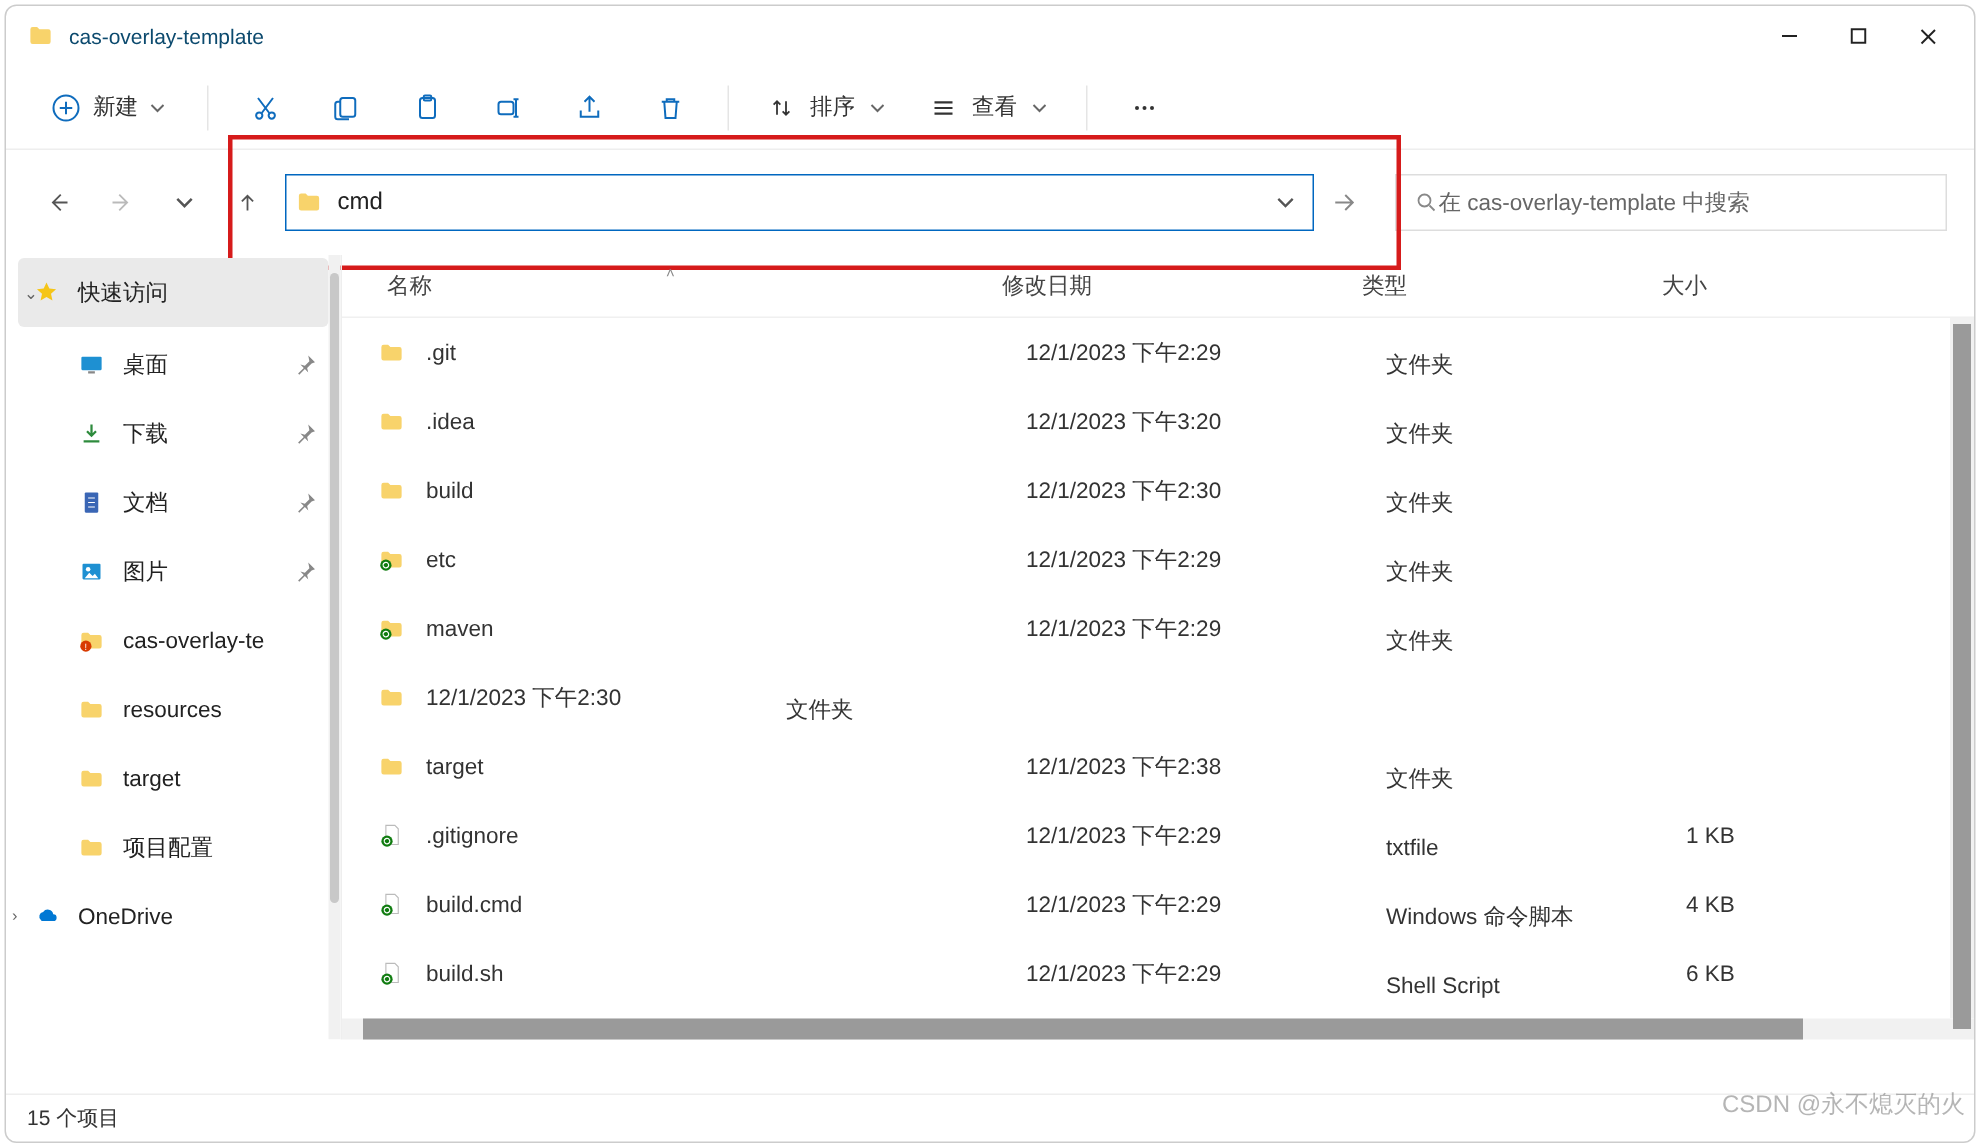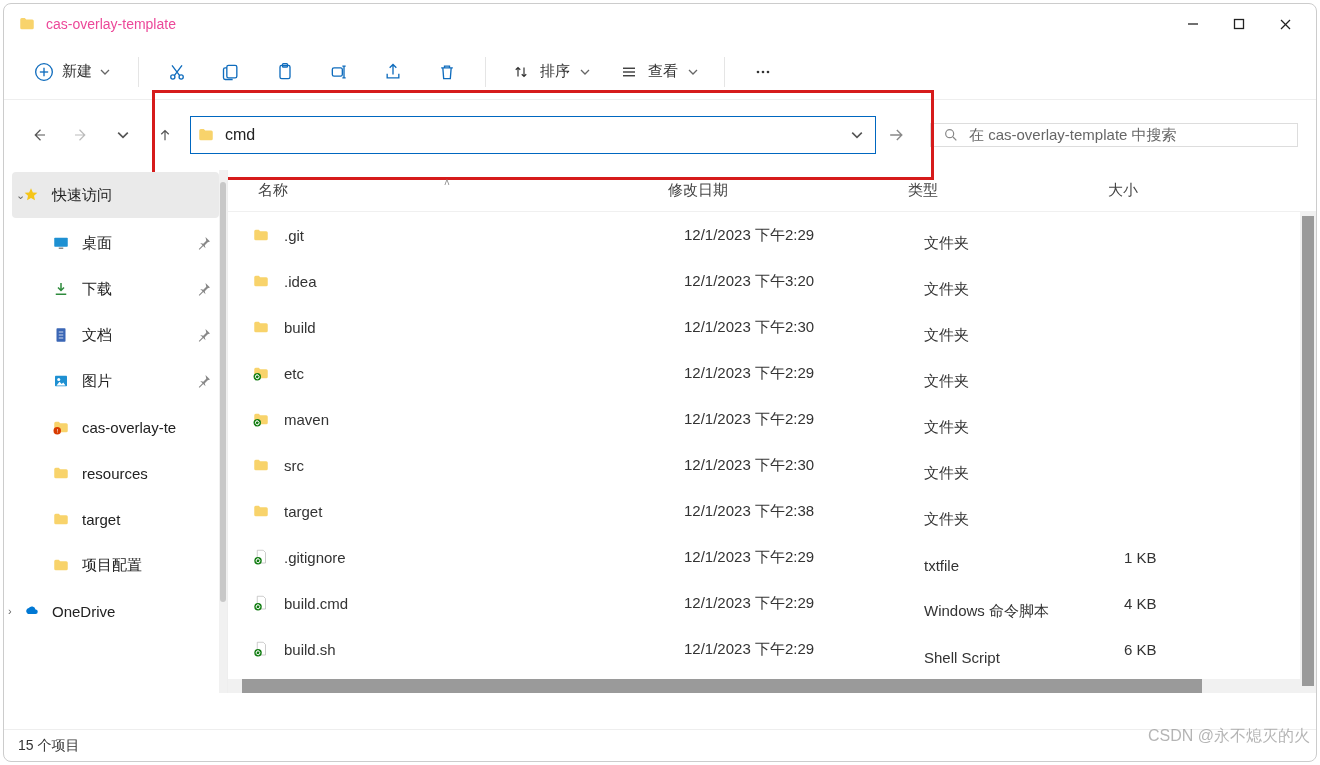--- a/index.html
+++ b/index.html
@@ -1,37 +1,37 @@
 <!DOCTYPE html>
 <html><head>
 <meta charset="utf-8">
 <style>
   * { box-sizing: border-box; font-family: "Segoe UI", "Microsoft YaHei", sans-serif; }
   body { margin: 0; background: #fff; width: 1320px; height: 765px; overflow: hidden; position: relative; }
   .window { width: 1314px; height: 759px; border: 1px solid #ccc; border-radius: 8px; margin: 3px; background: #fff; display: flex; flex-direction: column; }
   .titlebar { display: flex; align-items: center; height: 40px; padding: 0 8px; }
   .titlebar .folder-ico { margin: 0 10px 0 6px; }
-  .titlebar .title { flex: 1; font-size: 14px; color: #ec4899; }
+  .titlebar .title { flex: 1; font-size: 14px; color: #0c4a6e; }
   .winbtns { display: flex; }
   .winbtn { width: 46px; height: 32px; display: flex; align-items: center; justify-content: center; }
   .toolbar { display: flex; align-items: center; height: 56px; padding: 0 18px; gap: 10px; border-bottom: 1px solid #eee; }
   .new-btn { display: flex; align-items: center; gap: 8px; padding: 6px 12px; border-radius: 4px; font-size: 15px; color: #333; }
   .tb-sep { width: 1px; height: 30px; background: #e5e5e5; margin: 0 6px; }
   .tb-icon { width: 44px; height: 40px; display: flex; align-items: center; justify-content: center; }
   .tb-label-btn { display: flex; align-items: center; gap: 10px; padding: 6px 10px; font-size: 15px; color: #333; }
   .navrow { display: flex; align-items: center; height: 70px; padding: 0 18px; gap: 8px; position: relative; }
   .nav-btn { width: 34px; height: 34px; display: flex; align-items: center; justify-content: center; color: #666; }
   .address-wrap { position: relative; flex: 0 0 720px; height: 90px; display: flex; align-items: center; }
   .address-highlight { position: absolute; left: -38px; top: 0; right: -24px; bottom: 0; border: 3px solid #d61b1b; pointer-events: none; }
   .address-box { position: relative; flex: 1; display: flex; align-items: center; height: 38px; border: 1px solid #0067c0; background: #fff; padding: 0 6px; }
   .address-box input { flex: 1; border: none; outline: none; font-size: 16px; padding: 0 4px; color: #222; }
   .address-box .folder-ico { margin-right: 6px; }
   .addr-dd { margin-left: auto; padding: 0 6px; color: #555; }
   .go-arrow { margin: 0 4px 0 10px; color: #888; }
-  .search-box { flex: 1; display: flex; align-items: center; height: 24px; border: 1px solid #ddd; padding: 0 12px; gap: 10px; color: #666; font-size: 15px; margin-left: 12px;}
+  .search-box { flex: 1; display: flex; align-items: center; height: 38px; border: 1px solid #ddd; padding: 0 12px; color: #666; font-size: 15px; margin-left: 12px;}
   .body { flex: 1; display: flex; min-height: 0; }
   .sidebar { width: 224px; border-right: 1px solid #eee; position: relative; overflow: hidden; }
   .sb-scroll { position: absolute; right: 0; top: 0; width: 8px; height: 100%; background: #f1f1f1; }
   .sb-scroll-thumb { position: absolute; right: 1px; top: 12px; width: 6px; height: 420px; background: #c8c8c8; border-radius: 3px;}
   .sb-item { display: flex; align-items: center; height: 46px; padding: 0 14px 0 18px; font-size: 15px; color: #222; gap: 12px; position: relative;}
   .sb-item.selected { background: #eaeaea; border-radius: 4px; margin: 2px 8px; padding-left: 10px;}
   .sb-item .chev { position: absolute; left: 4px; font-size: 11px; color: #666;}
   .sb-item.indent { padding-left: 48px; }
   .sb-item .pin { margin-left: auto; color: #888; }
   .main { flex: 1; display: flex; flex-direction: column; min-width: 0; position: relative;}
@@ -407,21 +407,20 @@
             <span class="date">12/1/2023 下午2:29</span>
             <span class="type">文件夹</span>
             <span class="size"></span>
           </div>
           <div class="row">
             <span class="ico">
               <svg width="18" height="18" viewBox="0 0 24 24">
                 <path d="M3 7a2 2 0 0 1 2-2h4l2 2h8a2 2 0 0 1 2 2v8a2 2 0 0 1-2 2H5a2 2 0 0 1-2-2z" fill="#f8d36b"></path>
               </svg>
             </span>
-            <span class="name">src</span>
             <span class="date">12/1/2023 下午2:30</span>
             <span class="type">文件夹</span>
             <span class="size"></span>
           </div>
           <div class="row">
             <span class="ico">
               <svg width="18" height="18" viewBox="0 0 24 24">
                 <path d="M3 7a2 2 0 0 1 2-2h4l2 2h8a2 2 0 0 1 2 2v8a2 2 0 0 1-2 2H5a2 2 0 0 1-2-2z" fill="#f8d36b"></path>
               </svg>
             </span>

